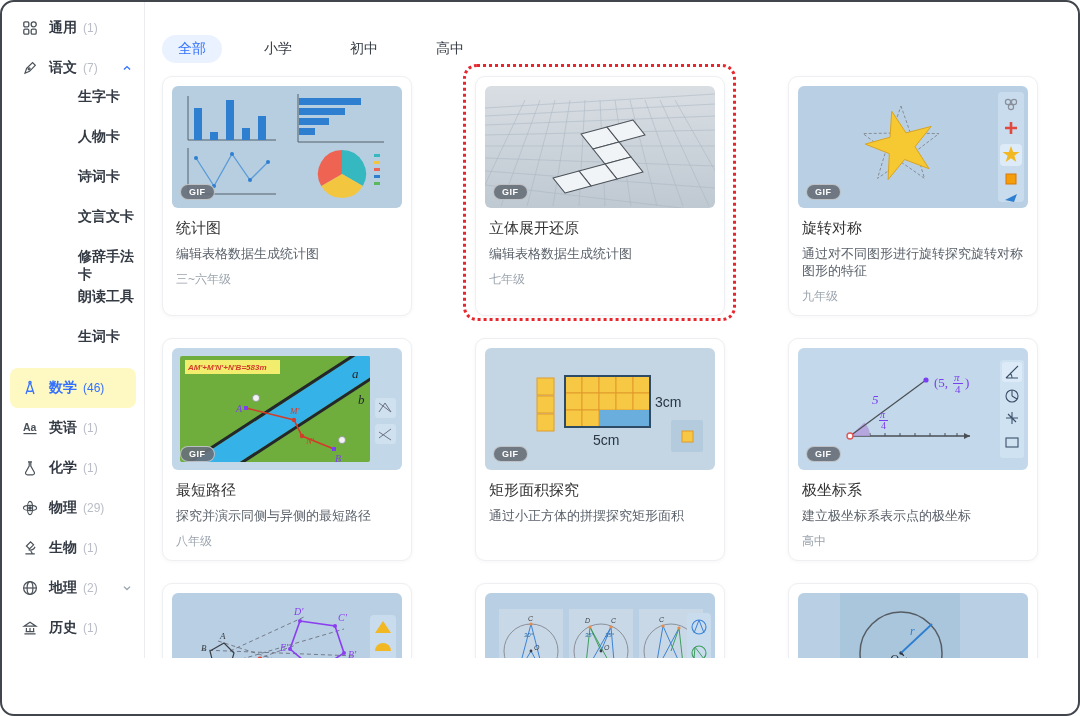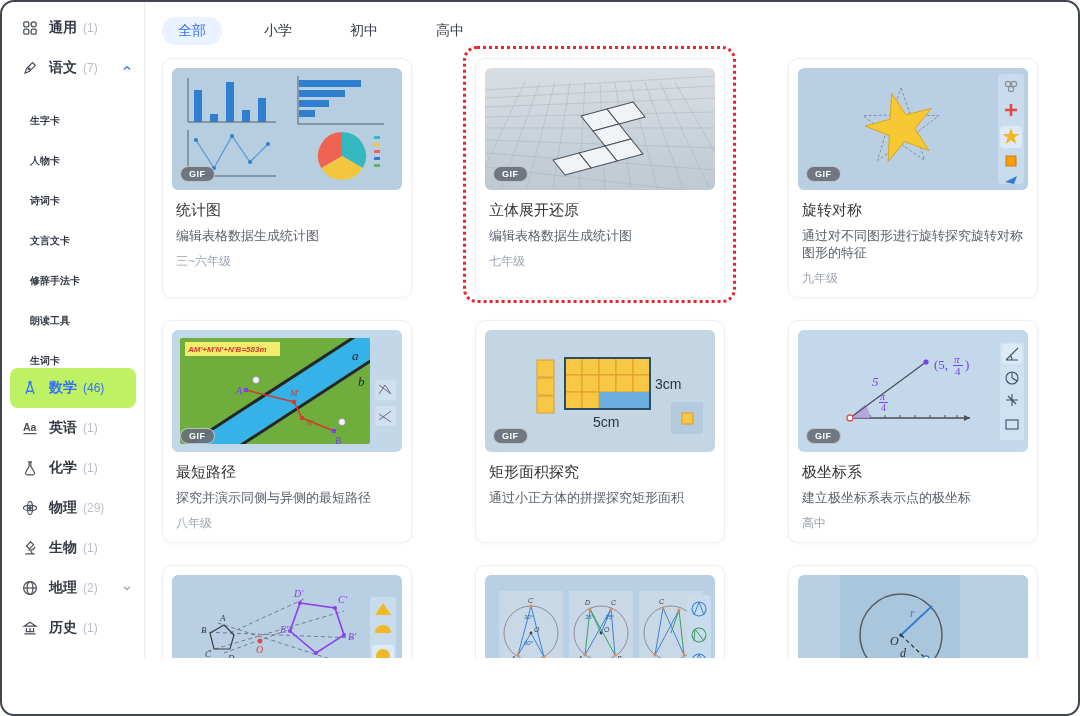--- a/index.html
+++ b/index.html
@@ -17,27 +17,27 @@
   .close-btn { position:absolute; right:22px; top:17px; width:22px; height:22px; cursor:pointer;
                display:flex; align-items:center; justify-content:center; }
   
   .bd { display:flex; height:656px; }
   .sidebar { width:143px; border-right:1px solid #ececf0; padding-top:6px; overflow:hidden; flex:none; }
   .s-item { display:flex; align-items:center; height:40px; padding:0 10px 0 20px; font-size:14px;
             font-weight:600; color:#343a44; cursor:pointer; }
   .s-item .ic { width:16px; height:16px; margin-right:11px; color:#4a5158; flex:none; }
   .s-item .cnt { font-size:12px; font-weight:400; color:#b9bdc5; margin-left:6px; }
   .s-item .chev { margin-left:auto; width:14px; height:14px; }
-  .s-sub { display:flex; align-items:flex-end; height:40px; padding-left:28px; font-size:10px;
+  .s-sub { display:flex; align-items:flex-start; height:40px; padding-left:76px; font-size:14px;
            font-weight:600; color:#343a44; cursor:pointer; }
-  .s-item.sel { background:#bef264; border-radius:8px; margin:0 8px; padding:0 10px 0 12px; color:#3370ff;text-align:right; }
+  .s-item.sel { background:#fef9c3; border-radius:8px; margin:0 8px; padding:0 10px 0 12px; color:#3370ff;text-align:right; }
   .s-item.sel .ic { color:#3370ff; }
   .s-item.sel .cnt { color:#3370ff; }
   
-  .content { flex:1; padding:14px 0 0 17px; overflow:hidden; }
+  .content { flex:1; padding:32px 0 0 17px; overflow:hidden; }
   .tabs { display:flex; align-items:center; gap:26px; height:30px; margin-bottom:12px; }
   .tab { font-size:14px; color:#343a44; padding:5px 16px; border-radius:16px; cursor:pointer; }
   .tab.on { background:#e9f2fe; color:#3370ff; }
   .grid { display:grid; grid-template-columns:repeat(3,250px); column-gap:63px; row-gap:22px; }
   .card { position:relative; background:#fff; border:1px solid #edeff2; border-radius:10px;
           padding:9px 9px 10px; box-shadow:0 1px 4px rgba(0,0,0,.04); cursor:pointer; }
   .thumb { position:relative; height:122px; border-radius:6px; overflow:hidden; }
   .thumb svg { display:block; width:100%; height:122px; }
   .gif { position:absolute; left:8px; bottom:8px; background:rgba(104,112,121,.92); color:#fff;
          font-size:9px; font-weight:700; letter-spacing:.5px; padding:2px 8px; border-radius:9px;

